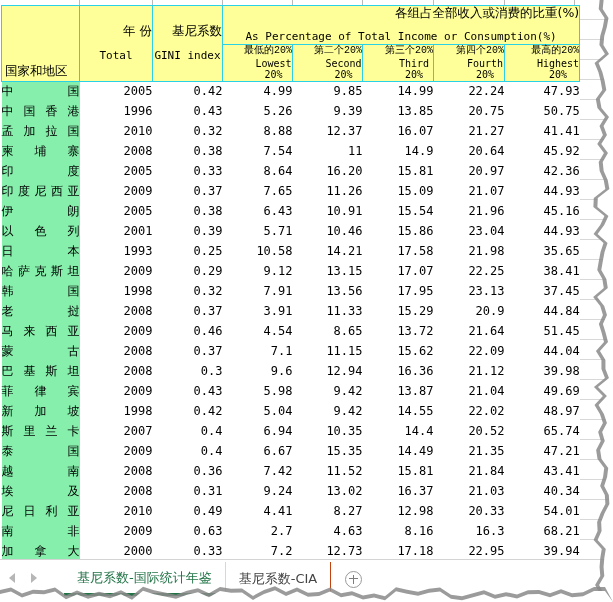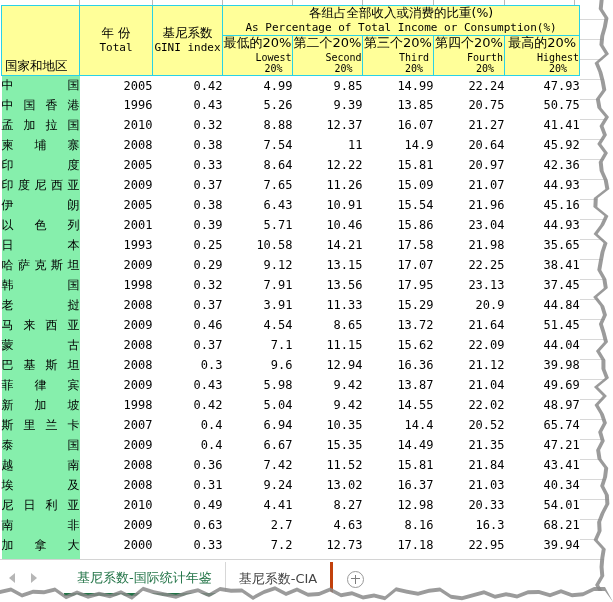--- a/index.html
+++ b/index.html
@@ -57,28 +57,29 @@
     border:1px solid #2ad2e6;
     text-align:center;
     line-height:1.15;
     color:#000;
   }
   .hdr .cn{
     font-family:"DejaVu Sans","Liberation Sans",sans-serif;
     font-size:12.5px;
     display:block;
     letter-spacing:0px;
+    text-align:right;
   }
   .hdr .en{
     font-family:"DejaVu Sans Mono","Liberation Mono",monospace;
     font-size:11px;
     display:block;
-    margin-top:2px;
-  }
-  .hdr.sub .cn{font-size:13px;}
+    margin-top:11px;
+  }
+  .hdr.sub .cn{font-size:10px;font-family:Liberation Mono, monospace;}
   .hdr.sub .en{font-size:10px;margin-top:1px;margin-left:32px;}
 
   .hdr.corner{
     text-align:left;
     vertical-align:bottom;
     padding-left:3px;
     padding-bottom:2px;
   }
   .hdr.corner .cn{font-size:12.5px;text-align:left;margin-top:24px;}
 
@@ -145,21 +146,21 @@
     position:absolute;left:64px;top:2px;height:34px;
     display:flex;align-items:stretch;
   }
   .tab{
     display:flex;align-items:center;
     padding:0 13px;
     font-size:13px;
     font-family:"DejaVu Sans","Liberation Sans",sans-serif;
     color:#444444;
     background:#ffffff;
-    border-right:3px solid #c2410c;
+    border-right:1px solid #c2410c;
     cursor:default;
     white-space:nowrap;
   }
   .tab.active{
     color:#217346;
     font-weight:normal;
     border-bottom:3px solid #217346;
     background:#ffffff;
     border-right:1px solid #d7d7d7;
   }
@@ -301,21 +302,21 @@
           <td class="num">11</td>
           <td class="num">14.9</td>
           <td class="num">20.64</td>
           <td class="num">45.92</td>
         </tr>
         <tr class="datarow">
           <td class="country"><span>印度</span></td>
           <td class="num">2005</td>
           <td class="num">0.33</td>
           <td class="num">8.64</td>
-          <td class="num">12.22</td>
+          <td class="num">16.20</td>
           <td class="num">15.81</td>
           <td class="num">20.97</td>
           <td class="num">42.36</td>
         </tr>
         <tr class="datarow">
           <td class="country"><span>印度尼西亚</span></td>
           <td class="num">2009</td>
           <td class="num">0.37</td>
           <td class="num">7.65</td>
           <td class="num">11.26</td>

